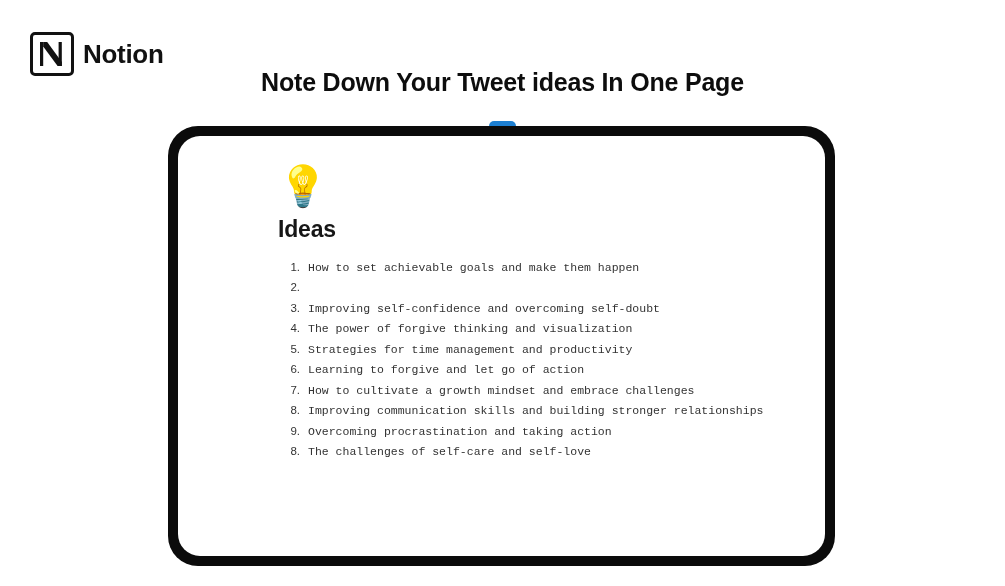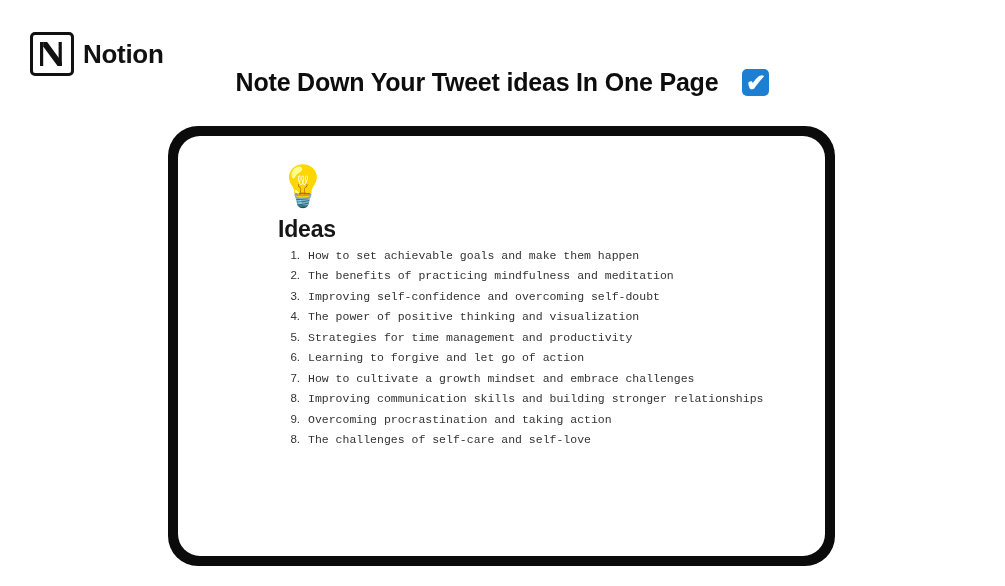--- a/index.html
+++ b/index.html
@@ -51,20 +51,21 @@
     top: 68px;
     text-align: center;
     font-size: 25px;
     font-weight: bold;
     color: #0d0d0d;
     letter-spacing: -0.2px;
     display: flex;
     align-items: center;
     justify-content: center;
     gap: 24px;
+    flex-direction: column;
   }
   .headline .check-emoji {
     font-size: 24px;
     line-height: 1;
     display: inline-flex;
     align-items: center;
     justify-content: center;
     width: 27px;
     height: 27px;
     border-radius: 5px;
@@ -107,21 +108,21 @@
     line-height: 1;
     height: 46px;
     display: block;
     margin-bottom: 4px;
   }
   .page-title {
     font-size: 23px;
     font-weight: bold;
     color: #161616;
     letter-spacing: -0.2px;
-    margin: 0 0 2px 0;
+    margin: 0 0 14px 0;
   }
 
   .idea-list {
     margin: 0;
     padding: 0;
     list-style: none;
   }
   .idea-item {
     display: flex;
     align-items: baseline;
@@ -167,29 +168,28 @@
       <span class="page-emoji">💡</span>
       <h1 class="page-title">Ideas</h1>
 
       <ol class="idea-list">
         <li class="idea-item">
           <span class="idea-num">1.</span>
           <span class="idea-text">How to set achievable goals and make them happen</span>
         </li>
         <li class="idea-item">
           <span class="idea-num">2.</span>
-          <span class="idea-text">The benefits of practicing mindfulness and meditation</span>
         </li>
         <li class="idea-item">
           <span class="idea-num">3.</span>
           <span class="idea-text">Improving self-confidence and overcoming self-doubt</span>
         </li>
         <li class="idea-item">
           <span class="idea-num">4.</span>
-          <span class="idea-text">The power of positive thinking and visualization</span>
+          <span class="idea-text">The power of forgive thinking and visualization</span>
         </li>
         <li class="idea-item">
           <span class="idea-num">5.</span>
           <span class="idea-text">Strategies for time management and productivity</span>
         </li>
         <li class="idea-item">
           <span class="idea-num">6.</span>
           <span class="idea-text">Learning to forgive and let go of action</span>
         </li>
         <li class="idea-item">

